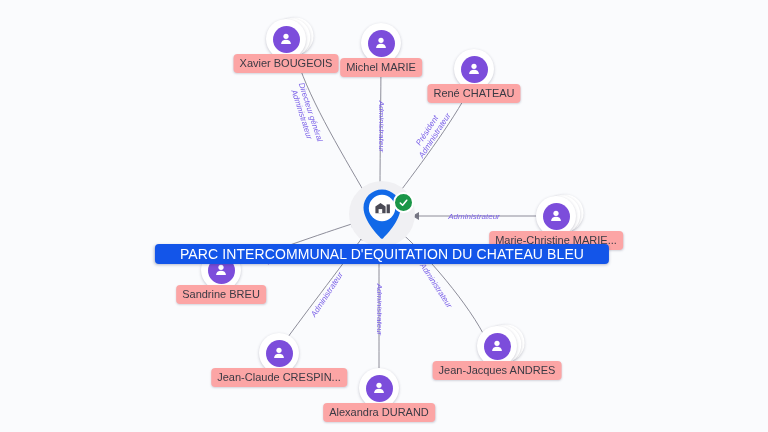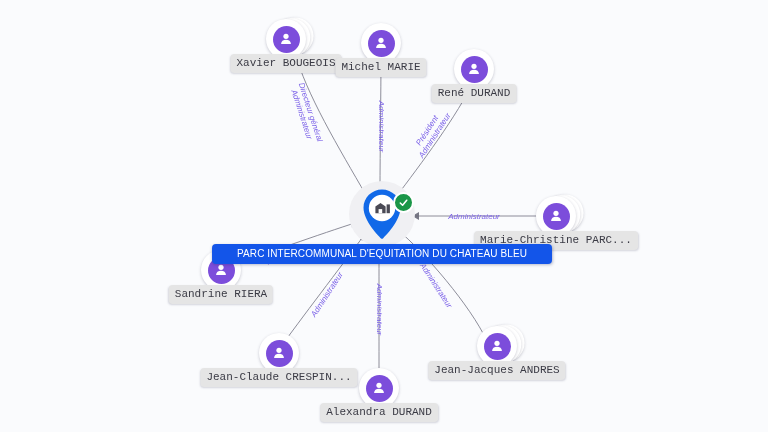--- a/index.html
+++ b/index.html
@@ -74,28 +74,27 @@
     align-items: center;
     justify-content: center;
   }
   .avatar-disc svg { display: block; }
   .person-label {
     position: absolute;
     left: 50%;
     transform: translateX(-50%);
     top: 15px;
     white-space: nowrap;
-    background: #e5e5e5;
+    background: #fca5a5;
     color: #3a3a44;
     font-size: 11px;
     line-height: 13px;
     padding: 3px 6px;
     border-radius: 4px;
     box-shadow: 0 1px 2px rgba(40,40,70,.18);
-    font-family: Liberation Mono, monospace;
   }
 
   
   #company-node {
     position: absolute;
     width: 0;
     height: 0;
   }
   .company-halo {
     position: absolute;
@@ -127,21 +126,21 @@
     justify-content: center;
   }
   .company-label {
     position: absolute;
     left: 50%;
     transform: translateX(-50%);
     top: 30px;
     white-space: nowrap;
     background: #1355e9;
     color: #ffffff;
-    font-size: 10px;
+    font-size: 14px;
     line-height: 14px;
     letter-spacing: .1px;
     padding: 3px 25px;
     border-radius: 4px;
     box-shadow: 0 1px 3px rgba(30,40,90,.3);
     z-index: 6;
   }
 
   
   .edge-label {
@@ -245,37 +244,37 @@
     <div class="avatar-stack">
       <div class="avatar-main">
         <div class="avatar-disc">
           <svg width="16" height="16" viewBox="0 0 24 24" fill="#ffffff">
             <circle cx="12" cy="8" r="3.9"></circle>
             <path d="M4.6 19.5c0-4.1 3.3-6.3 7.4-6.3s7.4 2.2 7.4 6.3z"></path>
           </svg>
         </div>
       </div>
     </div>
-    <div class="person-label">René DURAND</div>
+    <div class="person-label">René CHATEAU</div>
   </div>
 
   <div class="person-node" style="left:556px; top:216px;">
     <div class="avatar-stack">
       <div class="avatar-card s3"></div>
       <div class="avatar-card s2"></div>
       <div class="avatar-main">
         <div class="avatar-disc">
           <svg width="16" height="16" viewBox="0 0 24 24" fill="#ffffff">
             <circle cx="12" cy="8" r="3.9"></circle>
             <path d="M4.6 19.5c0-4.1 3.3-6.3 7.4-6.3s7.4 2.2 7.4 6.3z"></path>
           </svg>
         </div>
       </div>
     </div>
-    <div class="person-label">Marie-Christine PARC...</div>
+    <div class="person-label">Marie-Christine MARIE...</div>
   </div>
 
   <div class="person-node" style="left:497px; top:346px;">
     <div class="avatar-stack">
       <div class="avatar-card s3"></div>
       <div class="avatar-card s2"></div>
       <div class="avatar-main">
         <div class="avatar-disc">
           <svg width="16" height="16" viewBox="0 0 24 24" fill="#ffffff">
             <circle cx="12" cy="8" r="3.9"></circle>
@@ -319,21 +318,21 @@
     <div class="avatar-stack">
       <div class="avatar-main">
         <div class="avatar-disc">
           <svg width="16" height="16" viewBox="0 0 24 24" fill="#ffffff">
             <circle cx="12" cy="8" r="3.9"></circle>
             <path d="M4.6 19.5c0-4.1 3.3-6.3 7.4-6.3s7.4 2.2 7.4 6.3z"></path>
           </svg>
         </div>
       </div>
     </div>
-    <div class="person-label">Sandrine RIERA</div>
+    <div class="person-label">Sandrine BREU</div>
   </div>
 
   <div id="company-node" style="left:382px; top:214px;">
     <div class="company-halo"></div>
     <div class="company-pin">
       <svg width="42" height="52" viewBox="0 0 42 52" xmlns="http://www.w3.org/2000/svg">
         <path d="M21 1.5c-10.2 0-18.5 8.2-18.5 18.3 0 13.3 15.4 28.6 17.3 30.4a1.7 1.7 0 0 0 2.4 0c1.9-1.8 17.3-17.1 17.3-30.4C39.5 9.7 31.2 1.5 21 1.5z" fill="#1169e8"></path>
         <circle cx="21" cy="20" r="13.2" fill="#ffffff"></circle>
         <g fill="#4a4a55">
           <path d="M14.4 25.2v-6.6l5.1-3.7 5.1 3.7v6.6z"></path>

